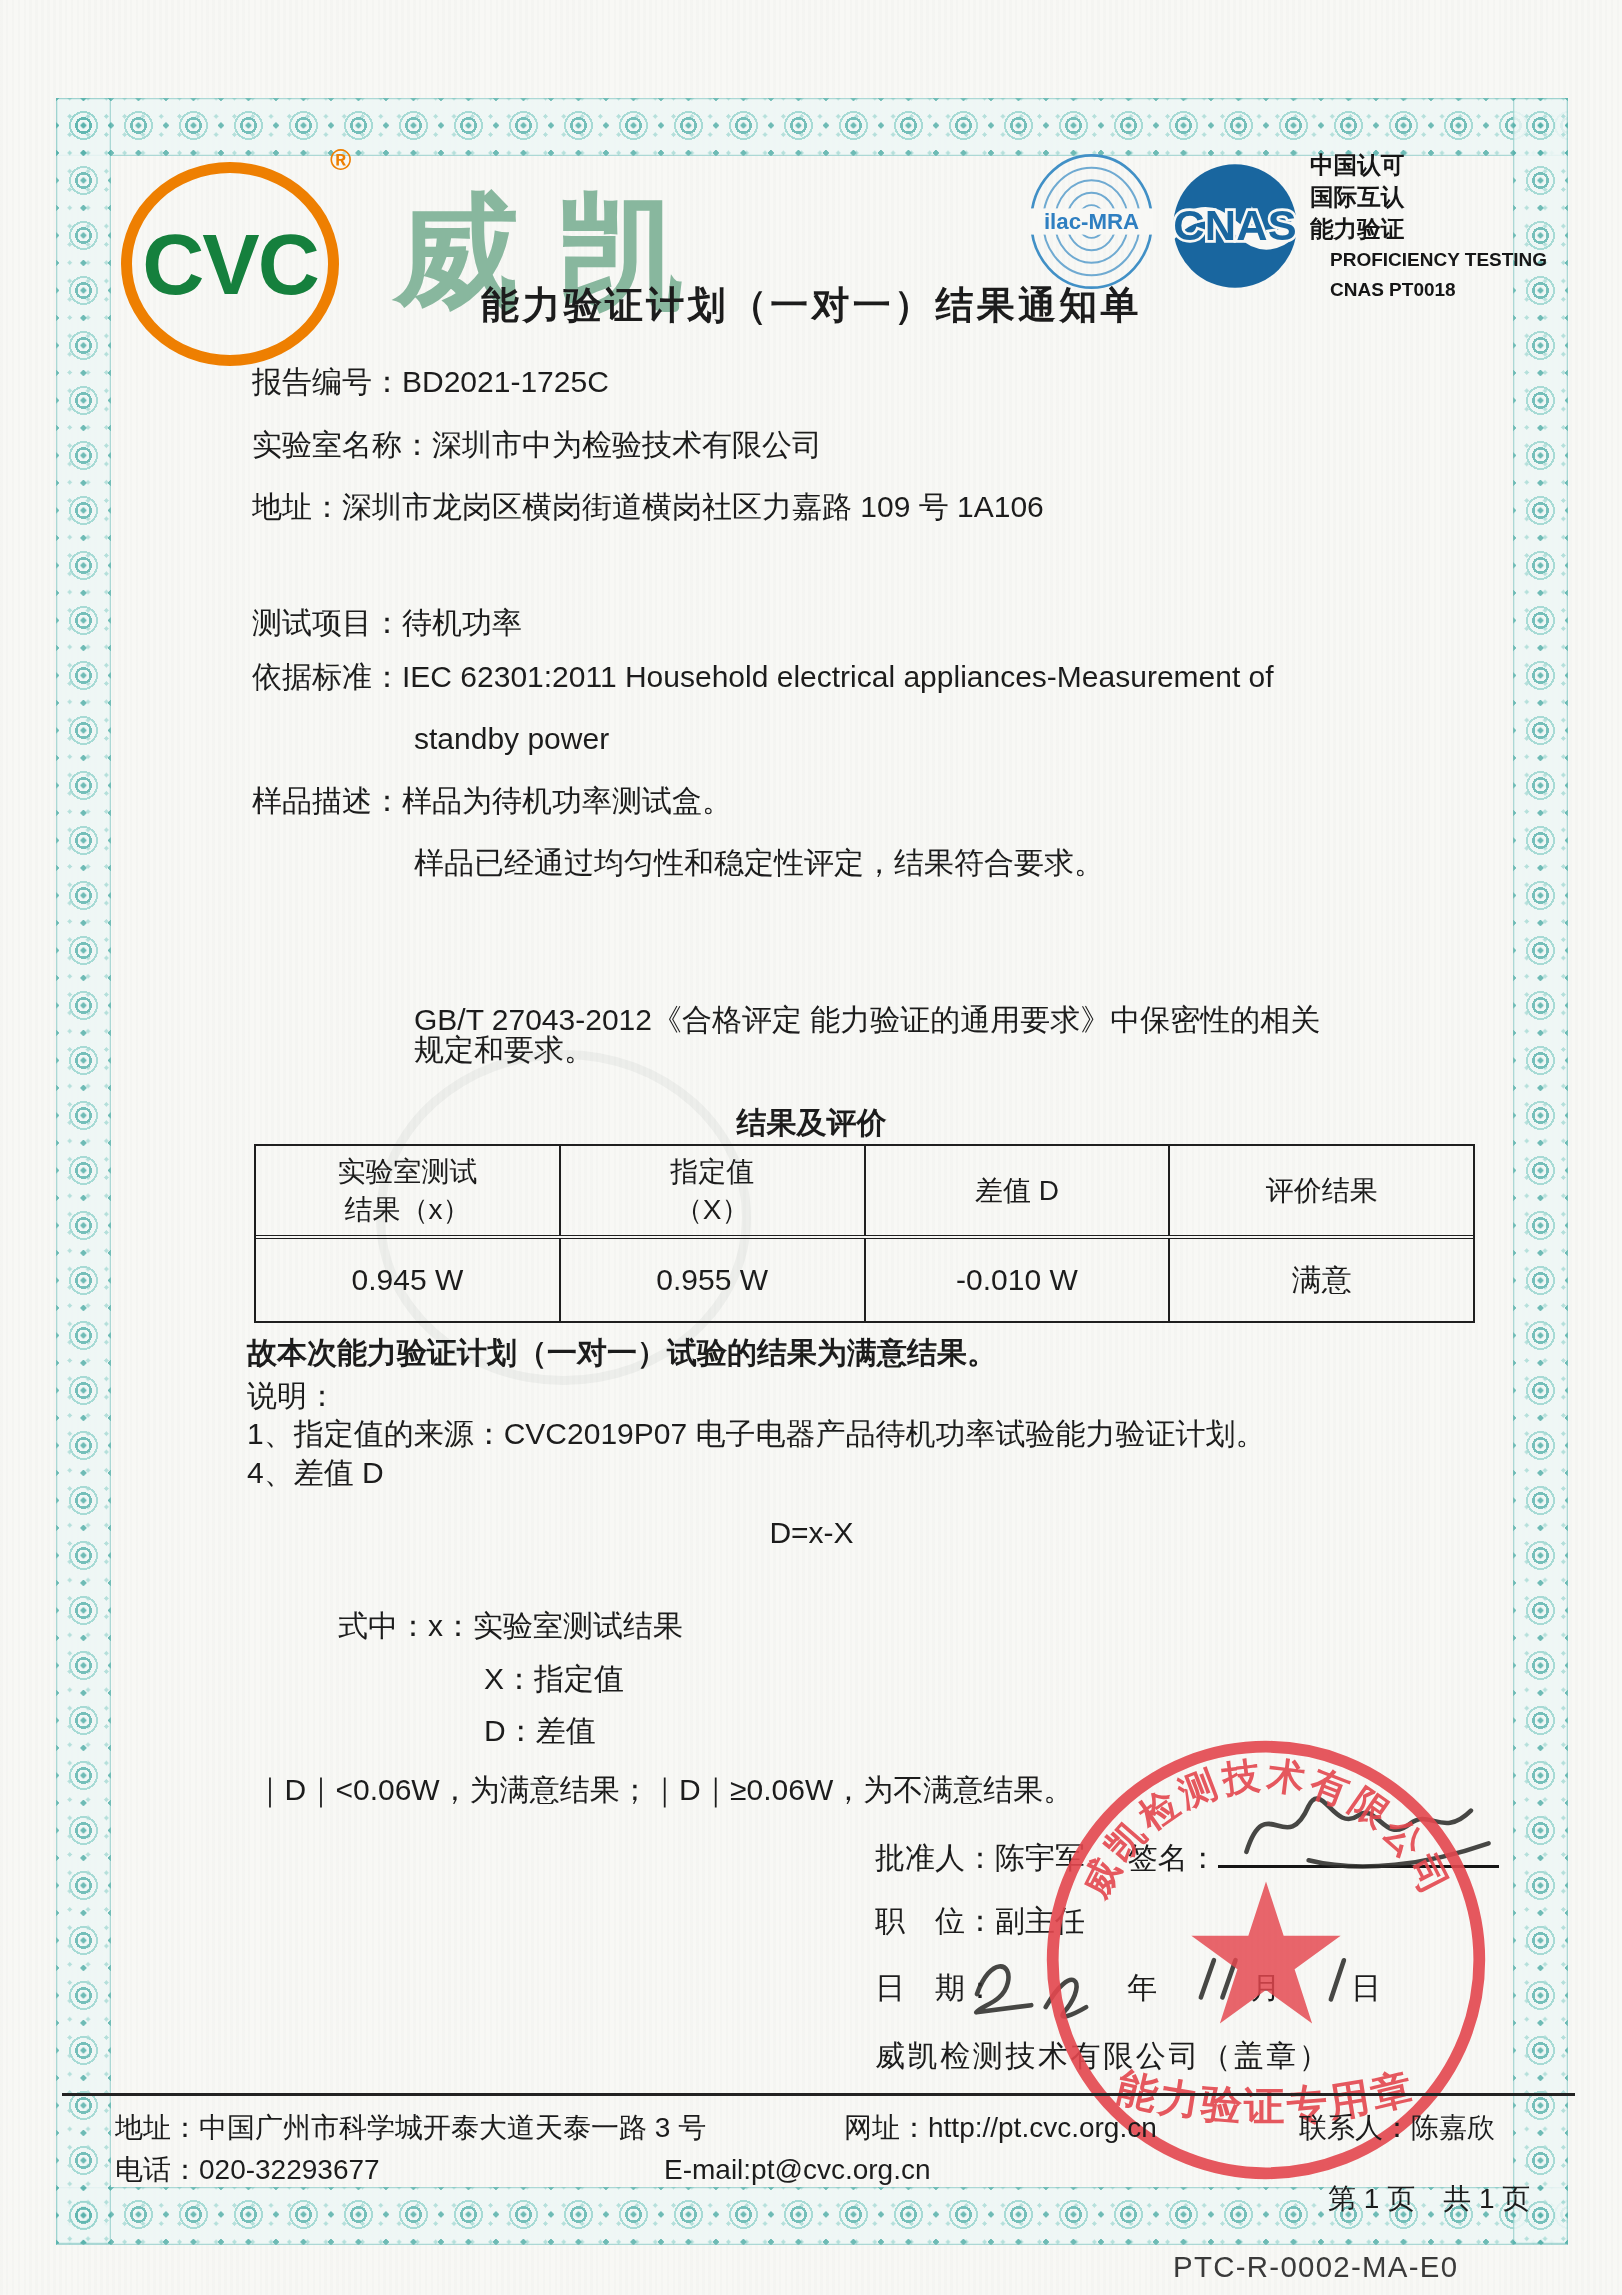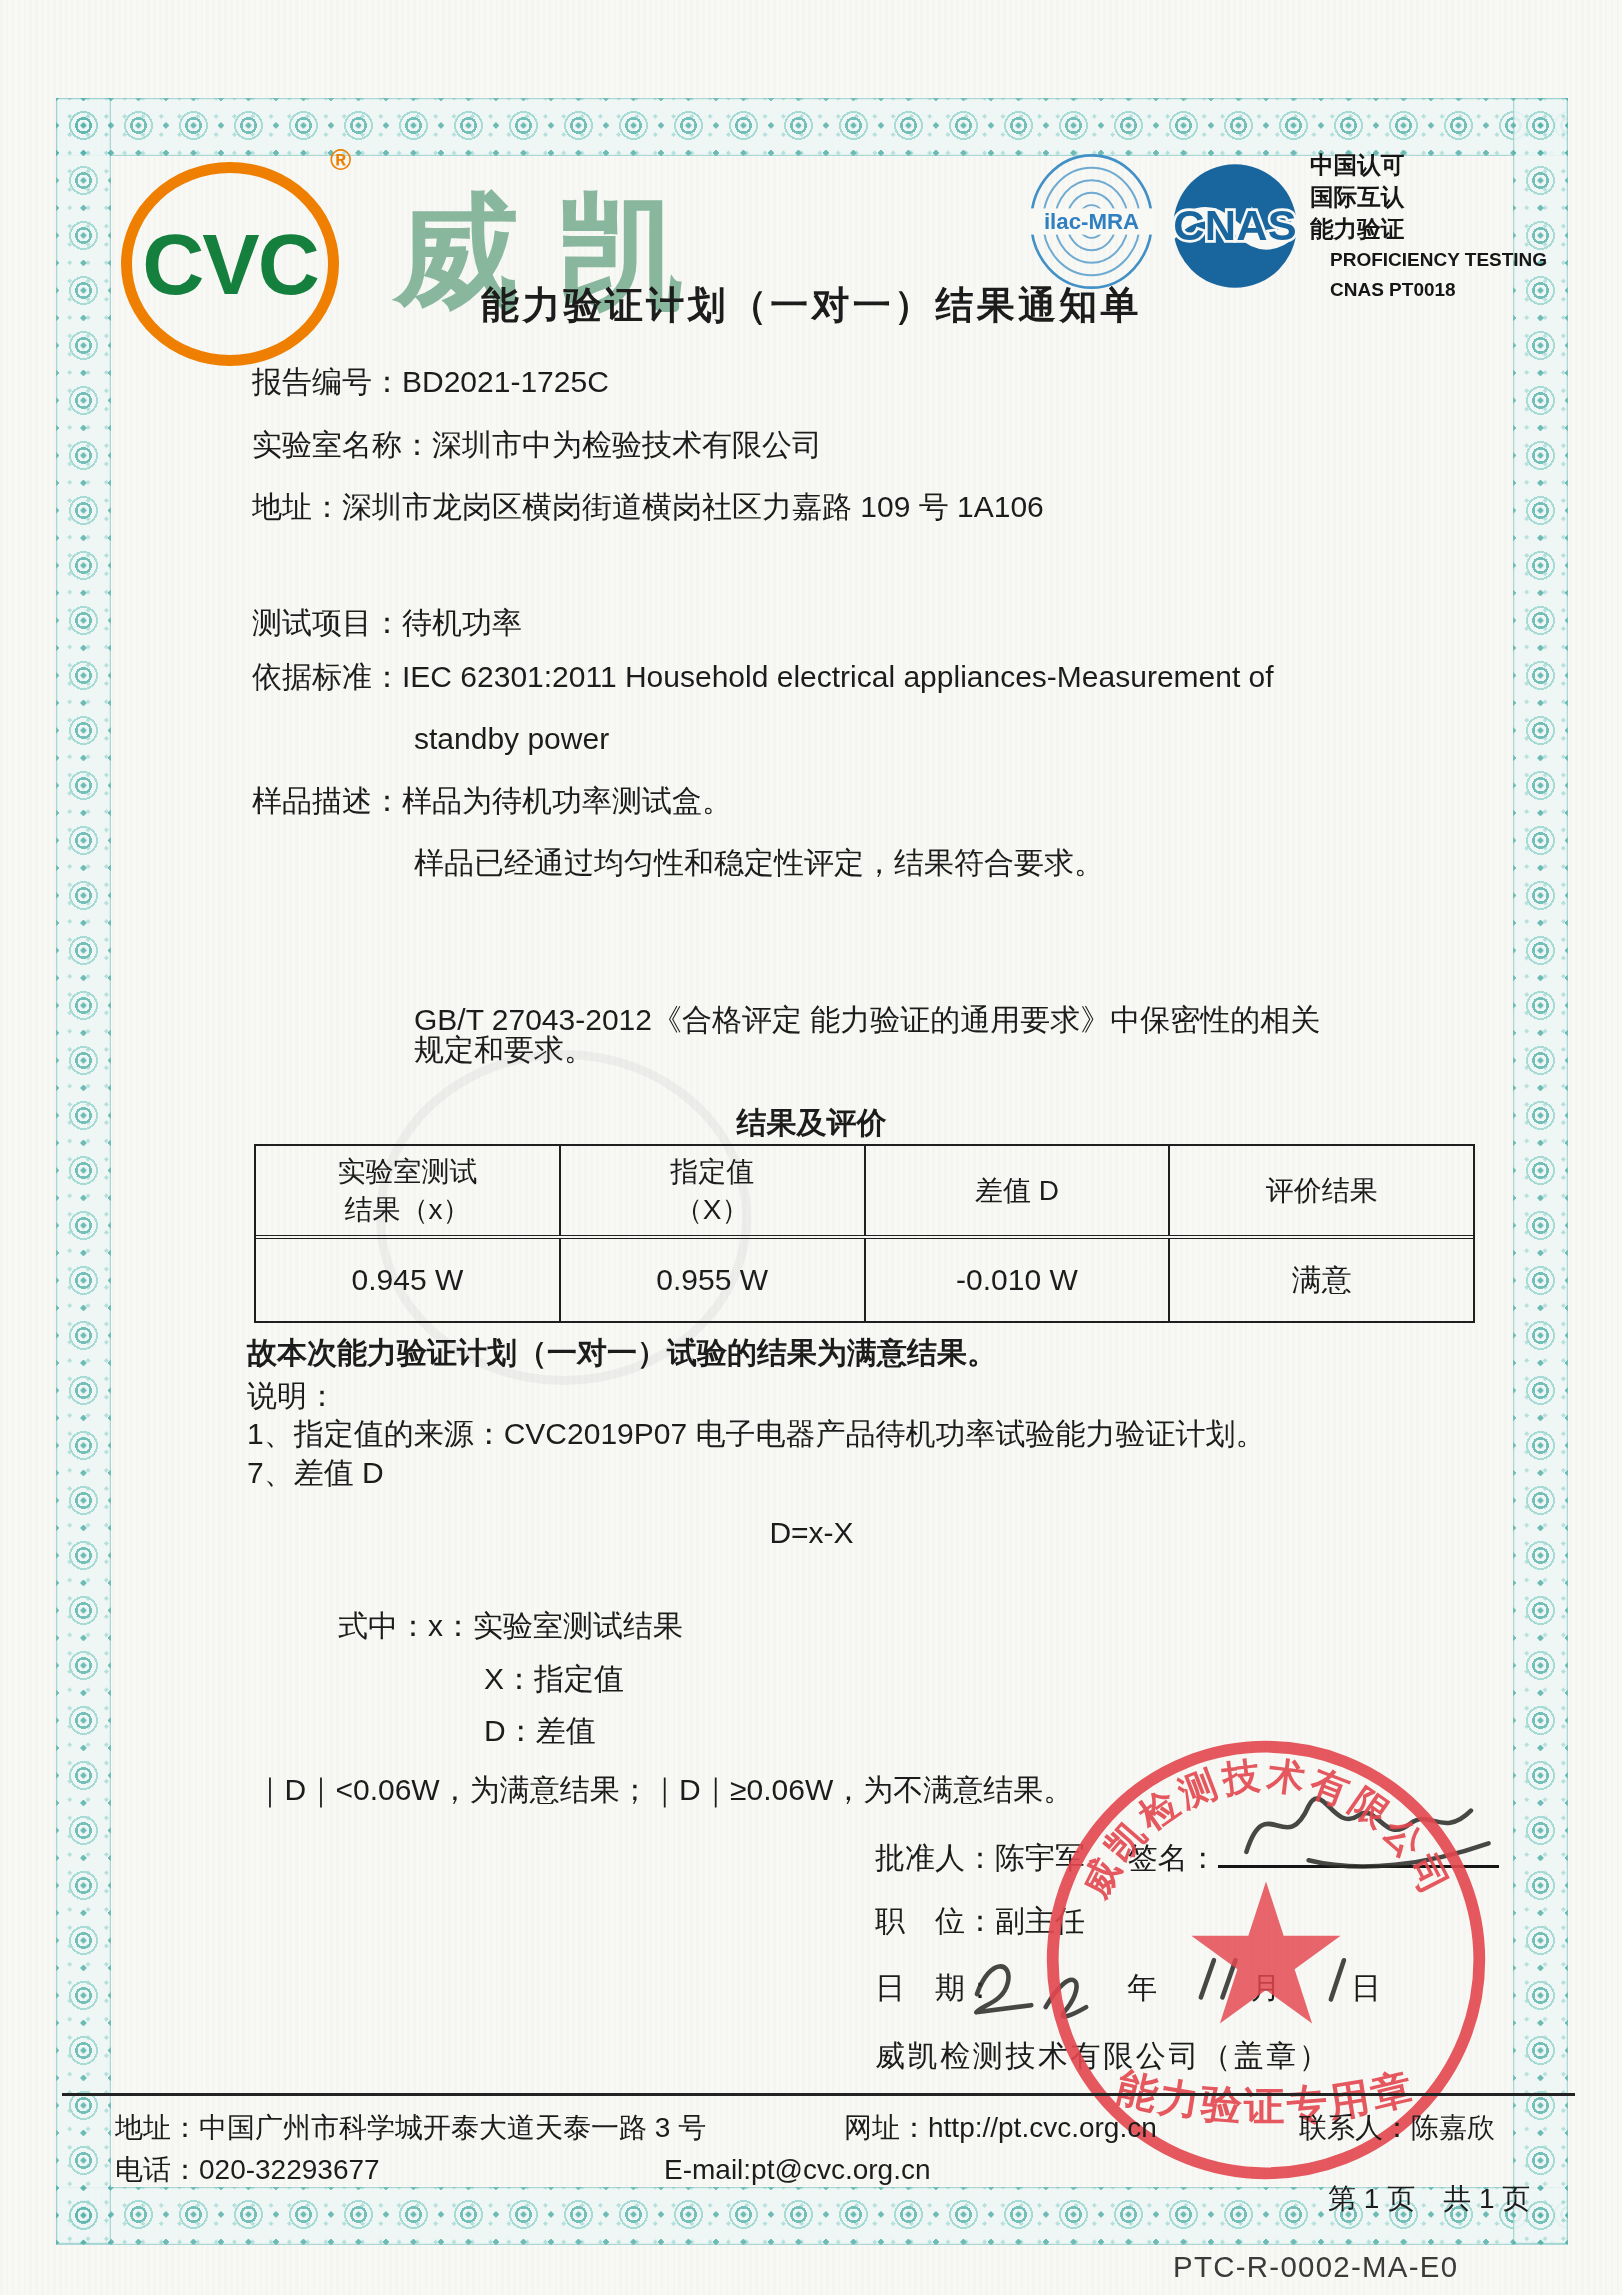--- a/index.html
+++ b/index.html
@@ -153,21 +153,21 @@
       <div class="td">0.945 W</div>
       <div class="td">0.955 W</div>
       <div class="td">-0.010 W</div>
       <div class="td">满意</div>
     </div>
   </div>
 
   <div class="row bold" style="left:247px; top:1335px;">故本次能力验证计划（一对一）试验的结果为满意结果。</div>
   <div class="row" style="left:247px; top:1378px;">说明：</div>
   <div class="row" style="left:247px; top:1416px;">1、指定值的来源：CVC2019P07 电子电器产品待机功率试验能力验证计划。</div>
-  <div class="row" style="left:247px; top:1455px;">7、差值 D</div>
+  <div class="row" style="left:247px; top:1455px;">4、差值 D</div>
   <div class="row center" style="top:1515px;">D=x-X</div>
   <div class="row" style="left:338px; top:1608px;">式中：x：实验室测试结果</div>
   <div class="row" style="left:484px; top:1661px;">X：指定值</div>
   <div class="row" style="left:484px; top:1713px;">D：差值</div>
   <div class="row" style="left:255px; top:1772px;">｜D｜&lt;0.06W，为满意结果；｜D｜≥0.06W，为不满意结果。</div>
 
   <div class="row" style="left:875px; top:1831px;">
     <span>批准人：</span><span>陈宇军</span>
     <span style="display:inline-block; width:26px;"></span>
     <span>签名：</span><span class="sigline"></span>

